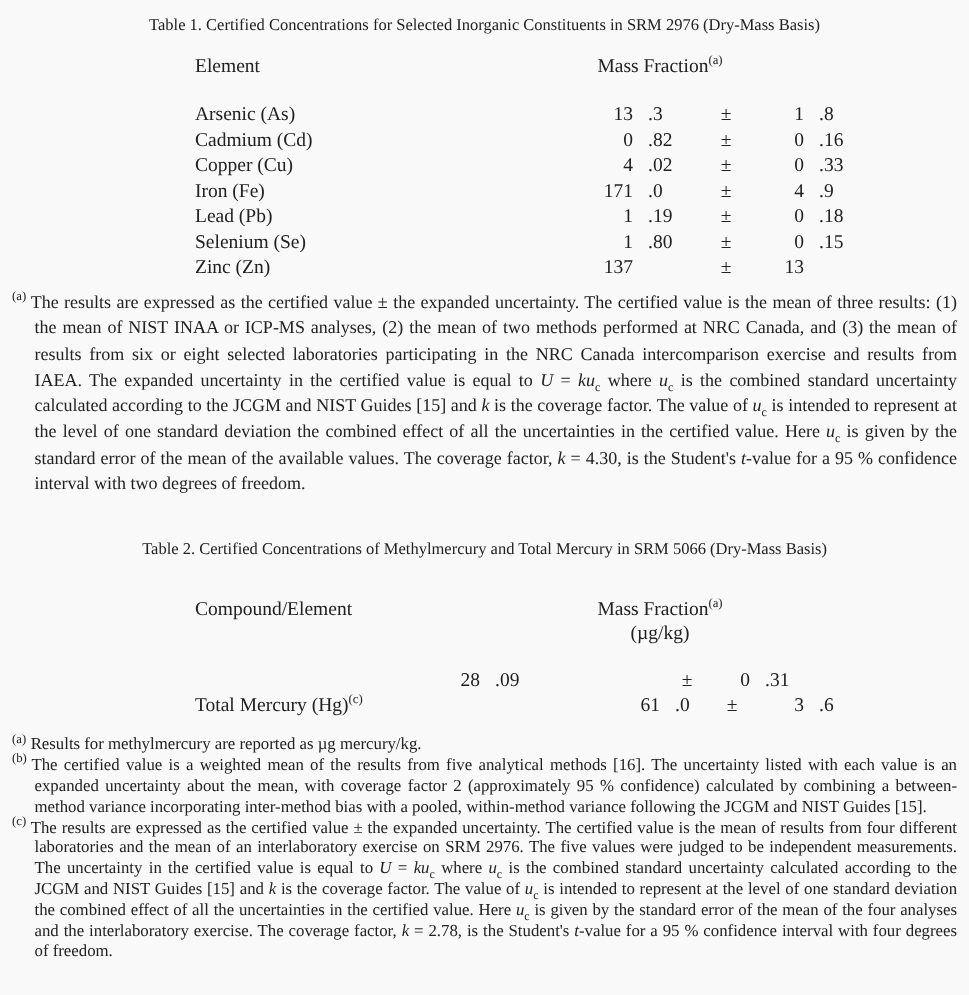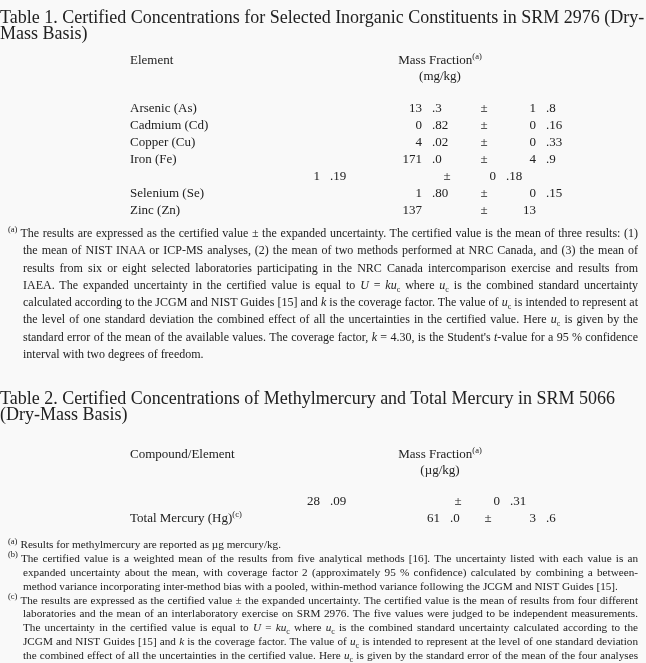--- a/index.html
+++ b/index.html
@@ -6,21 +6,22 @@
   body {
     width:646px; height:663px;
     background:#f9f9f9;
     color:#212121;
     font-family:"Liberation Serif", "DejaVu Serif", serif;
     overflow:hidden;
   }
   .page { width:646px; height:663px; position:relative; }
 
   .tbl-title {
-    font-size:18px;
+    text-align:center;
+    font-size:11px;
     line-height:16px;
   }
   #t1-title { padding-top:9px; }
   #t2-title { margin-top:27px; }
 
   .tbl {
     margin-left:130px;
     width:430px;
     font-size:13px;
   }
@@ -62,24 +63,20 @@
 <div class="page">
 
   <div class="tbl-title" id="t1-title">Table 1.  Certified Concentrations for Selected Inorganic Constituents in SRM 2976 (Dry-Mass Basis)</div>
 
   <div class="tbl t1">
     <div class="head-block">
       <div class="head-row">
         <div class="c-label">Element</div>
         <div class="c-span"><span>Mass Fraction</span><sup class="mk">(a)</sup></div>
       </div>
-      <div class="head-row">
-        <div></div>
-        <div class="c-span">(mg/kg)</div>
-      </div>
     </div>
 
     <div class="rows-block">
       <div class="grid-row">
         <div class="c-label">Arsenic (As)</div>
         <div class="c-vint">13</div>
         <div class="c-vfrac">.3</div>
         <div class="c-pm">±</div>
         <div class="c-uint">1</div>
         <div class="c-ufrac">.8</div>
@@ -102,20 +99,21 @@
       </div>
       <div class="grid-row">
         <div class="c-label">Iron (Fe)</div>
         <div class="c-vint">171</div>
         <div class="c-vfrac">.0</div>
         <div class="c-pm">±</div>
         <div class="c-uint">4</div>
         <div class="c-ufrac">.9</div>
       </div>
       <div class="grid-row">
+        <div class="c-label">Lead (Pb)</div>
         <div class="c-vint">1</div>
         <div class="c-vfrac">.19</div>
         <div class="c-pm">±</div>
         <div class="c-uint">0</div>
         <div class="c-ufrac">.18</div>
       </div>
       <div class="grid-row">
         <div class="c-label">Selenium (Se)</div>
         <div class="c-vint">1</div>
         <div class="c-vfrac">.80</div>

